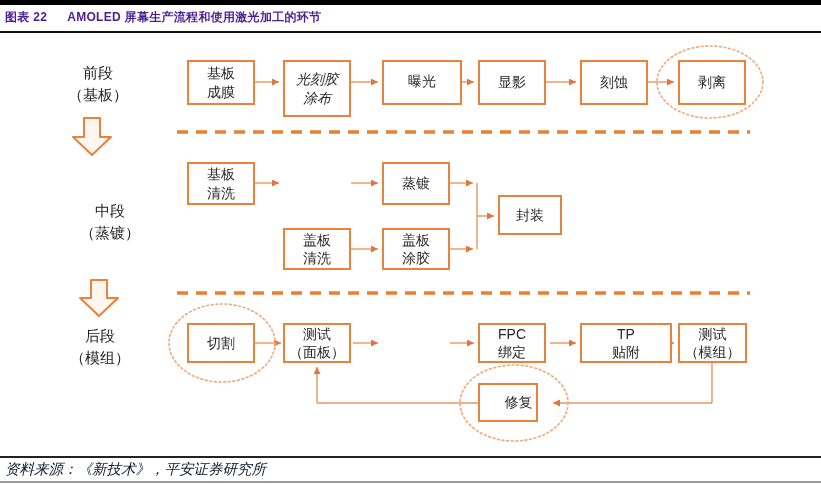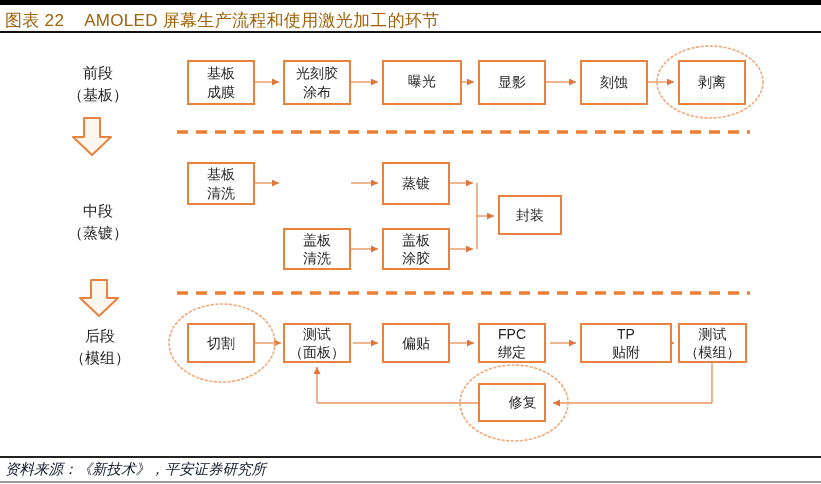--- a/index.html
+++ b/index.html
@@ -2,21 +2,21 @@
 <html><head>
 <meta charset="utf-8">
 <style>
   html,body { margin:0; padding:0; background:#fff; }
   .page {
     position:relative; width:821px; height:484px; background:#fff;
     font-family:"Liberation Sans","DejaVu Sans",sans-serif; color:#1a1a1a;
     overflow:hidden;
   }
   .rule-top    { position:absolute; left:0; top:0; width:821px; height:5px; background:#000; }
-  .header-title{ position:absolute; left:5px; top:9px; font-size:17px; font-weight:normal; color:#a16207; letter-spacing:0.3px; }
+  .header-title{ position:absolute; left:5px; top:9px; font-size:12px; font-weight:bold; color:#4c1d95; letter-spacing:0.3px; }
   .header-title .fig-label { margin-right:20px; }
   .rule-under-title { position:absolute; left:0; top:31px; width:821px; height:2px; background:#111; }
 
   .diagram-layer { position:absolute; left:0; top:0; width:821px; height:484px; }
 
   .node {
     position:absolute; box-sizing:border-box;
     border:2px solid #E8823C; background:#fff;
     display:flex; align-items:center; justify-content:center;
     text-align:center; font-size:14px; line-height:1.32; color:#262626;
@@ -102,52 +102,51 @@
     <g>
       <ellipse cx="222" cy="343" rx="53" ry="39" fill="none" stroke="#F0AC7E" stroke-width="1.7" stroke-dasharray="1.8 2.8" stroke-linecap="round"></ellipse>
     </g>
     <g>
       <ellipse cx="514" cy="403" rx="54" ry="38" fill="none" stroke="#F0AC7E" stroke-width="1.7" stroke-dasharray="1.8 2.8" stroke-linecap="round"></ellipse>
     </g>
   </svg>
 
   <div class="stage-label" style="left:48px; top:62px;  width:100px;">前段
 （基板）</div>
-  <div class="stage-label" style="left:48px; top:200px; width:100px;text-align:center;">中段
+  <div class="stage-label" style="left:60px; top:200px; width:100px;text-align:center;">中段
 （蒸镀）</div>
   <div class="stage-label" style="left:50px; top:325px; width:100px;">后段
 （模组）</div>
 
   <div class="node" style="left:187px; top:60px; width:68px; height:45px;">基板
 成膜</div>
-  <div class="node" style="left:283px; top:60px; width:68px; height:45px;">光刻胶
+  <div class="node" style="left:283px; top:60px; width:68px; height:57px;font-style:italic;">光刻胶
 涂布</div>
   <div class="node" style="left:382px; top:60px; width:80px; height:45px;font-family:Liberation Mono, monospace;">曝光</div>
   <div class="node" style="left:478px; top:60px; width:68px; height:45px;">显影</div>
   <div class="node" style="left:580px; top:60px; width:68px; height:45px;">刻蚀</div>
   <div class="node" style="left:678px; top:60px; width:68px; height:45px;">剥离</div>
 
   <div class="node" style="left:187px; top:162px; width:68px; height:43px;">基板
 清洗</div>
   <div class="node" style="left:382px; top:162px; width:68px; height:43px;">蒸镀</div>
   <div class="node" style="left:283px; top:228px; width:68px; height:42px;">盖板
 清洗</div>
   <div class="node" style="left:382px; top:228px; width:68px; height:42px;">盖板
 涂胶</div>
   <div class="node" style="left:498px; top:195px; width:64px; height:40px;">封装</div>
 
   <div class="node" style="left:187px; top:323px; width:68px; height:40px;">切割</div>
   <div class="node" style="left:283px; top:323px; width:68px; height:40px;">测试
 （面板）</div>
-  <div class="node" style="left:382px; top:323px; width:68px; height:40px;">偏贴</div>
   <div class="node" style="left:478px; top:323px; width:68px; height:40px;">FPC
 绑定</div>
   <div class="node" style="left:580px; top:323px; width:92px; height:40px;">TP
 贴附</div>
   <div class="node" style="left:678px; top:323px; width:69px; height:40px;">测试
 （模组）</div>
-  <div class="node" style="left:478px; top:383px; width:68px; height:39px;padding-left:21px;">修复</div>
+  <div class="node" style="left:478px; top:383px; width:60px; height:39px;padding-left:21px;">修复</div>
 
   <div class="rule-above-source"></div>
   <div class="source-line">资料来源：《新技术》，平安证券研究所</div>
   <div class="rule-bottom"></div>
 
 </div>
 
 </body></html>

